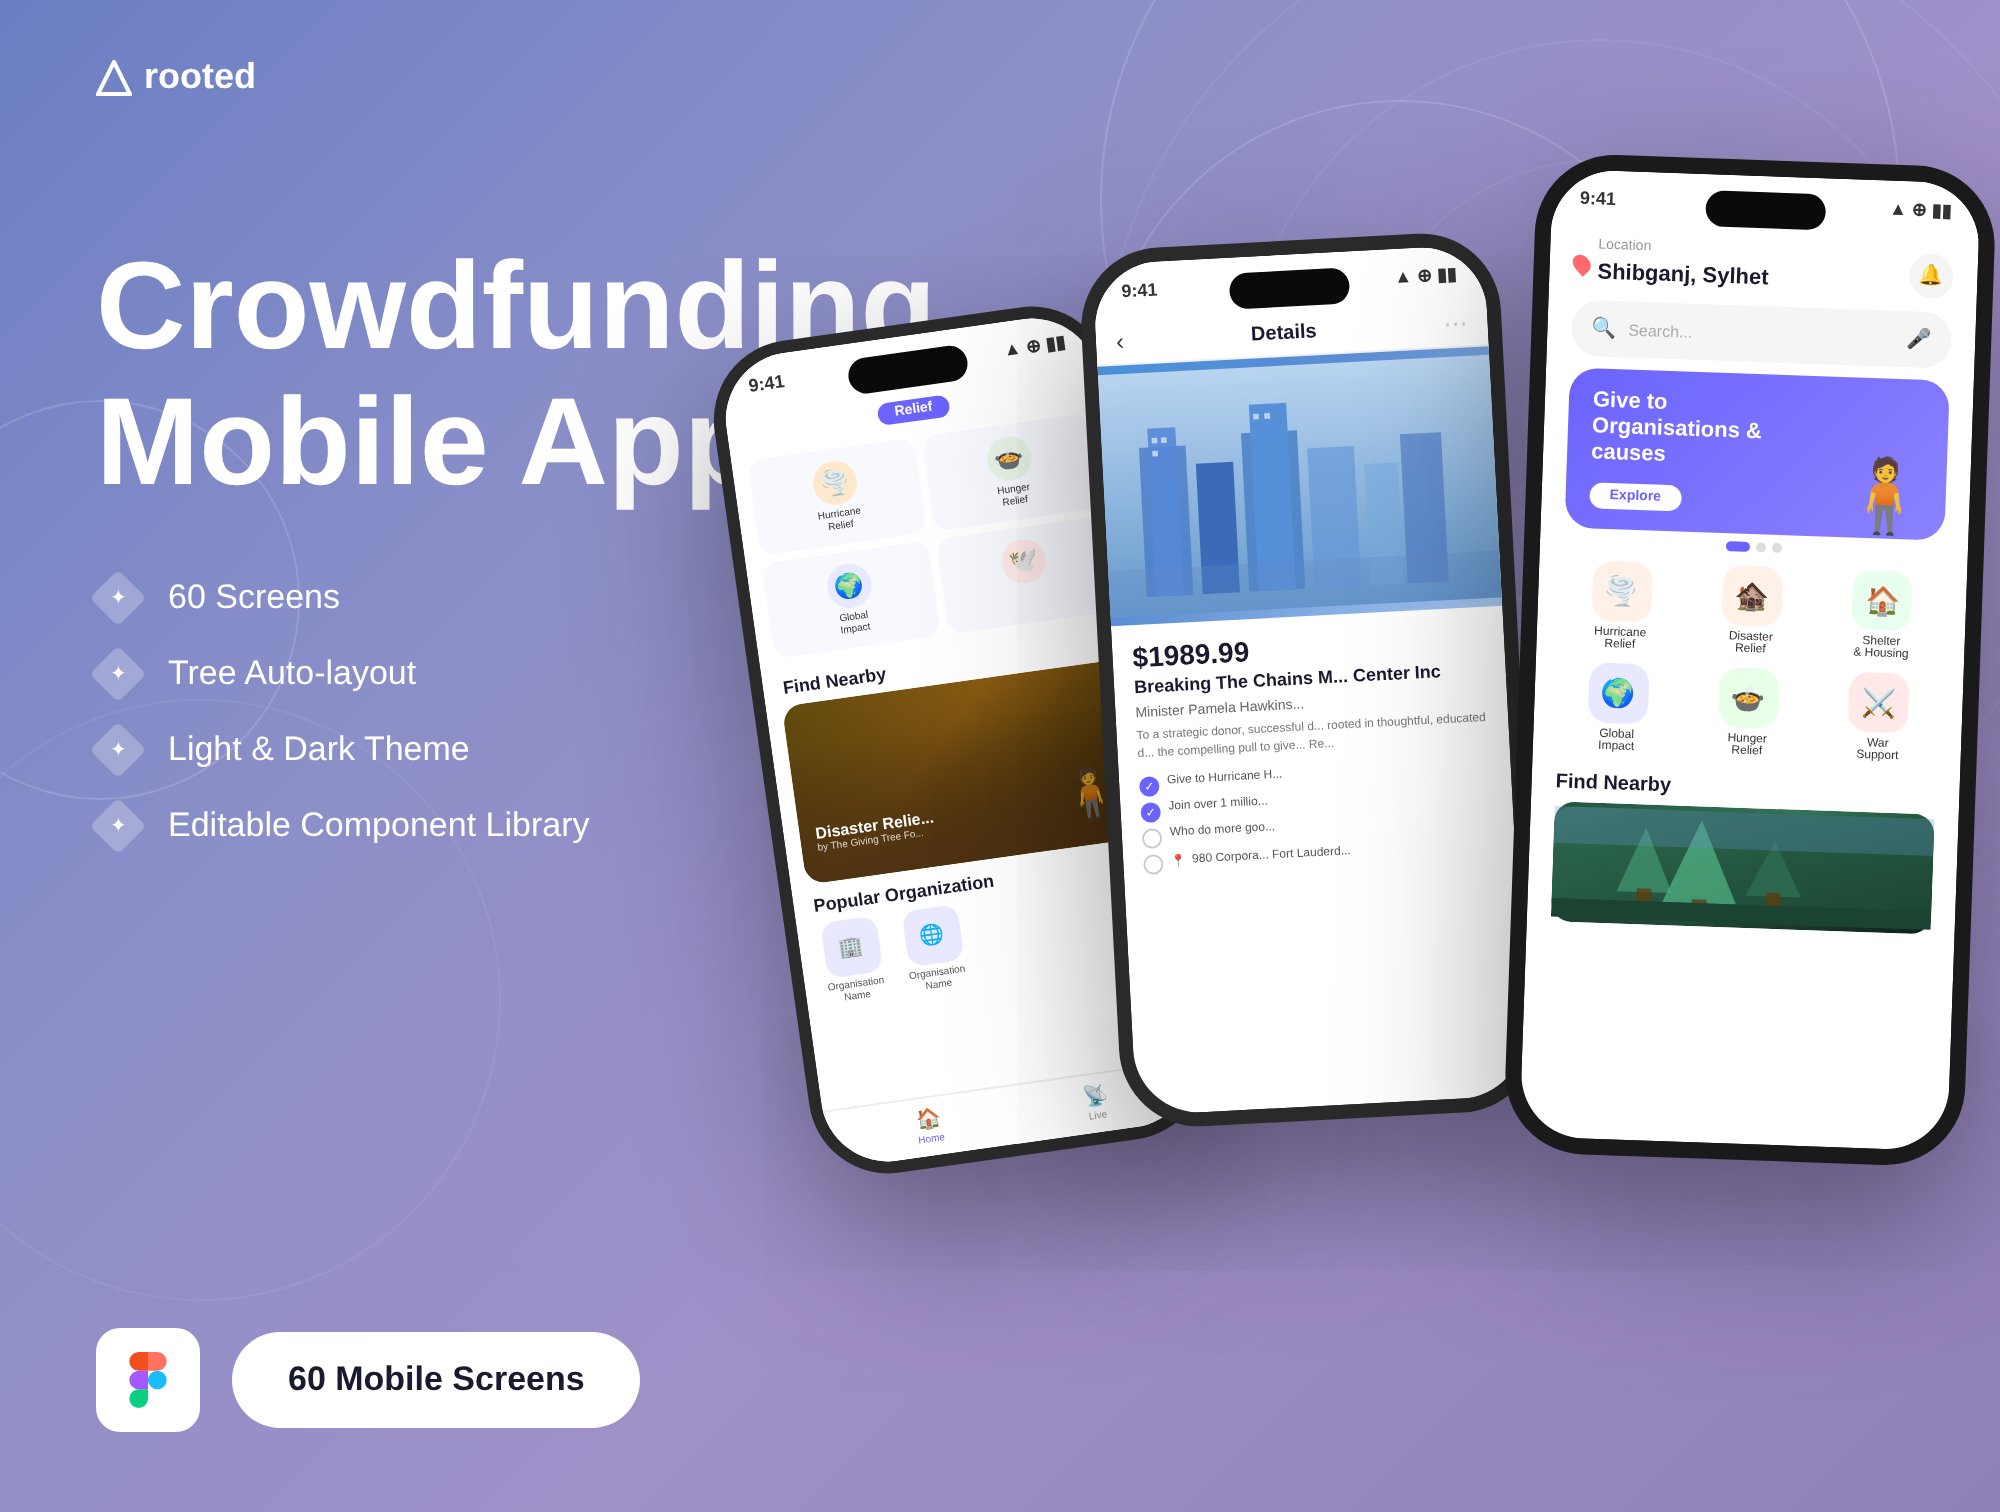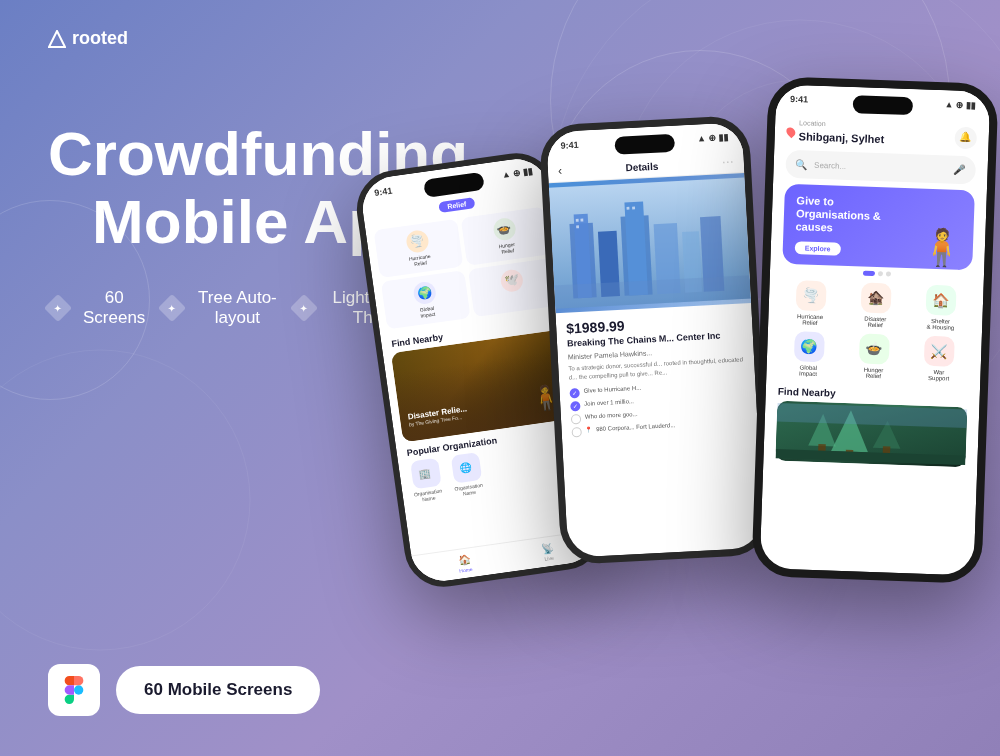--- a/index.html
+++ b/index.html
@@ -35,34 +35,33 @@
       font-size: 18px;
       font-weight: 600;
     }
 
     
     .left-content {
       position: absolute;
       left: 48px;
       top: 120px;
       width: 420px;
-      text-align: center;
     }
 
     .main-title {
       font-size: 62px;
       font-weight: 800;
       color: white;
       line-height: 1.1;
       margin-bottom: 32px;
     }
 
     .features-list {
       display: flex;
-      flex-direction: row;
+      flex-direction: column;
       gap: 16px;
       margin-bottom: 48px;
     }
     .feature-item {
       display: flex;
       align-items: center;
       gap: 14px;
       color: white;
       font-size: 17px;
       font-weight: 500;
@@ -643,20 +642,21 @@
     <div class="feature-item">
       <div class="feature-icon">
         <div class="diamond-icon"></div>
       </div>
       <span>Light &amp; Dark Theme</span>
     </div>
     <div class="feature-item">
       <div class="feature-icon">
         <div class="diamond-icon"></div>
       </div>
+      <span>Editable Component Library</span>
     </div>
   </div>
 </div>
 
 <div class="bottom-badges">
   <div class="figma-badge">
     <svg width="28" height="28" viewBox="0 0 38 57" xmlns="http://www.w3.org/2000/svg">
       <path d="M19 28.5a9.5 9.5 0 1 1 19 0 9.5 9.5 0 0 1-19 0z" fill="#1ABCFE"></path>
       <path d="M0 47.5A9.5 9.5 0 0 1 9.5 38H19v9.5a9.5 9.5 0 0 1-19 0z" fill="#0ACF83"></path>
       <path d="M19 0v19h9.5a9.5 9.5 0 0 0 0-19H19z" fill="#FF7262"></path>

